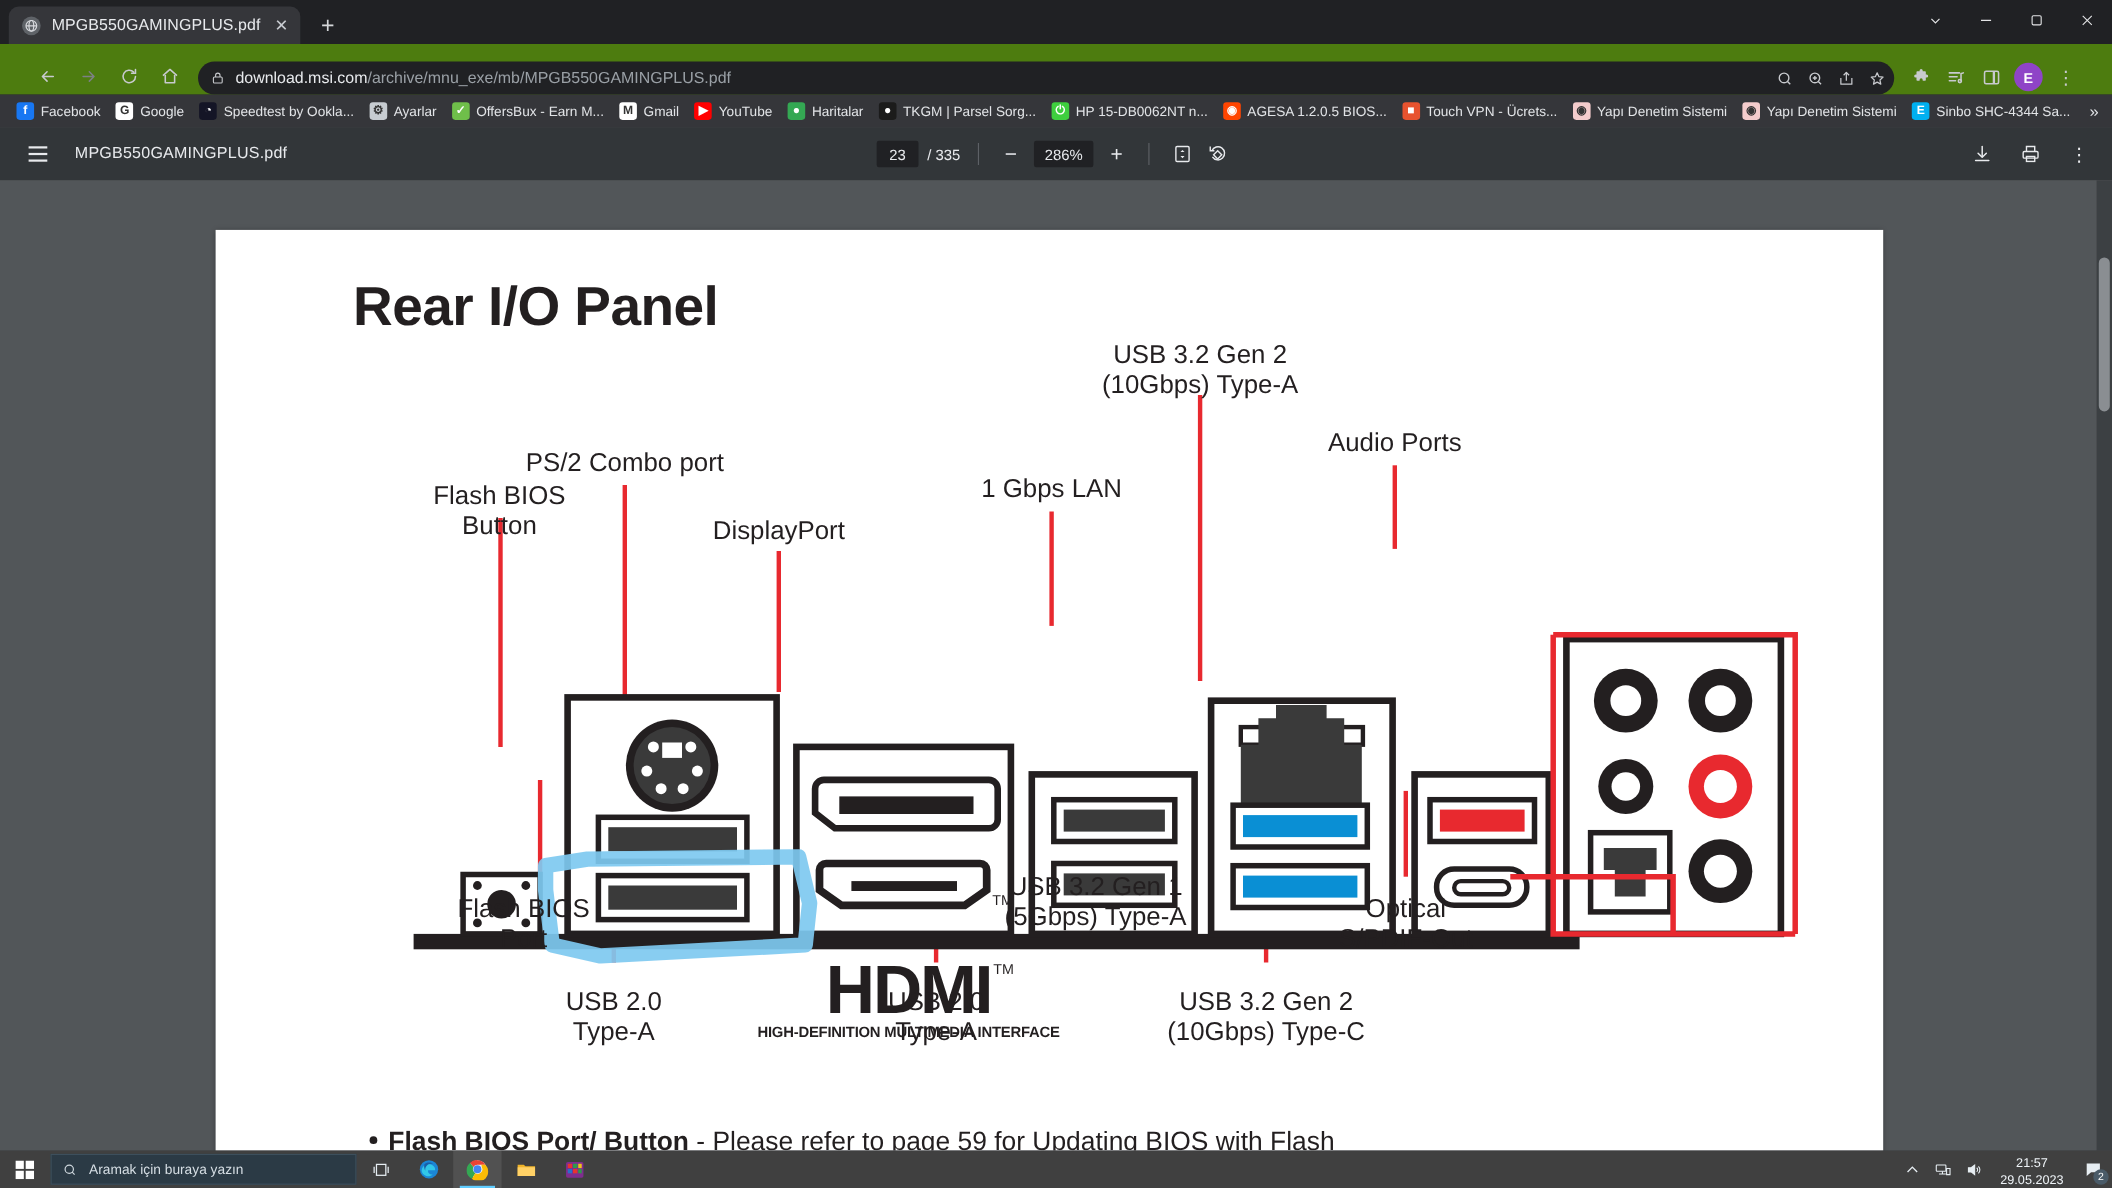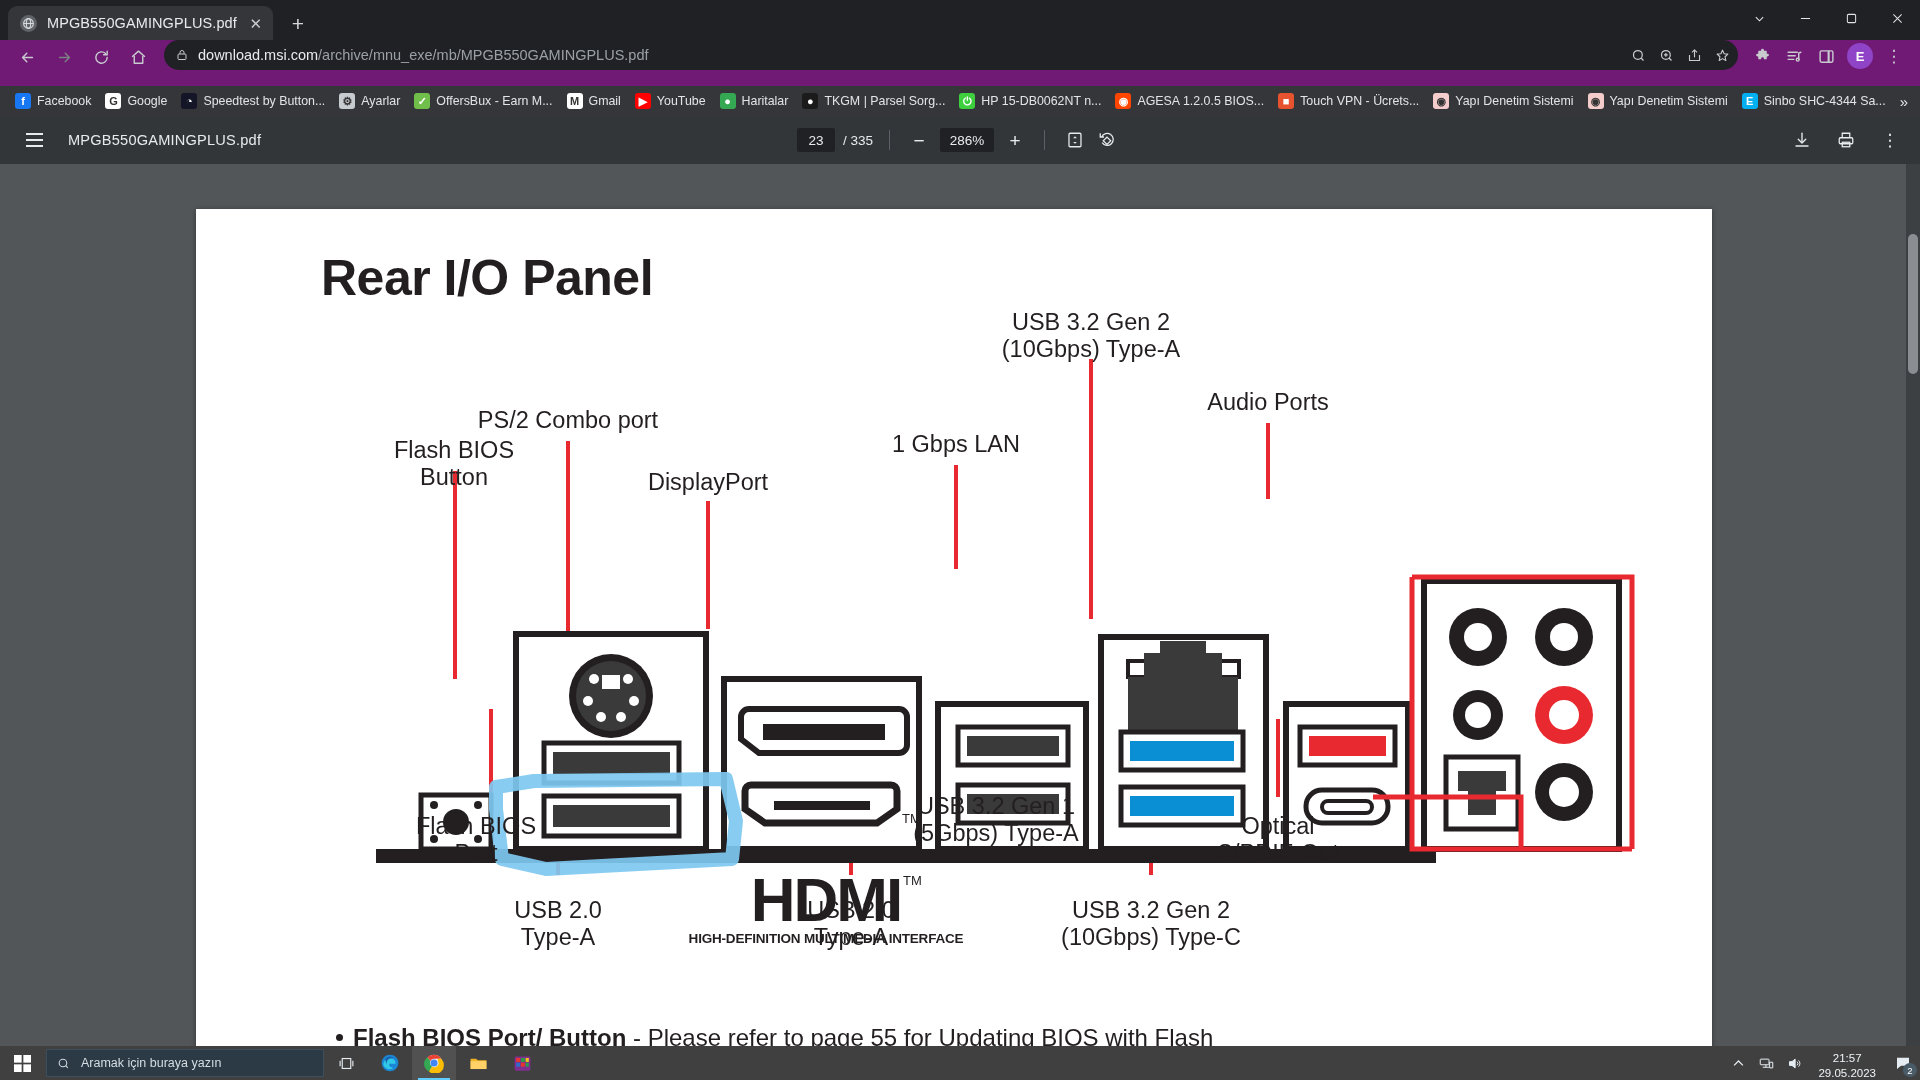--- a/index.html
+++ b/index.html
@@ -68,23 +68,23 @@
   .wbtn {
     width: 46px; height: 36px;
     display: flex; align-items: center; justify-content: center;
     color: #e3e4e6;
   }
   .wbtn svg { width: 11px; height: 11px; }
 
   
   #navbar {
     height: 46px;
-    background: #701a75;
-    display: flex; align-items: flex-start;
-    padding: 0 10px;
+    background: #4d7c0f;
+    display: flex; align-items: flex-end;
+    padding: 0 26px;
   }
   .navicon {
     width: 34px; height: 34px; flex: none;
     display: flex; align-items: center; justify-content: center;
     color: #c8cace; border-radius: 50%;
     margin-right: 3px;
   }
   .navicon svg { width: 17px; height: 17px; }
   .navicon.dim { color: #7d8084; }
   #omnibox {
@@ -428,21 +428,21 @@
       <div class="bm">
         <span class="bm-ico" style="background: rgb(24, 119, 242); color: rgb(255, 255, 255);">f</span>
         <span>Facebook</span>
       </div>
       <div class="bm">
         <span class="bm-ico" style="background: rgb(255, 255, 255); color: rgb(51, 51, 51);">G</span>
         <span>Google</span>
       </div>
       <div class="bm">
         <span class="bm-ico" style="background: rgb(20, 21, 38); color: rgb(255, 255, 255);">◔</span>
-        <span>Speedtest by Button...</span>
+        <span>Speedtest by Ookla...</span>
       </div>
       <div class="bm">
         <span class="bm-ico" style="background: rgb(199, 204, 209); color: rgb(51, 51, 51);">⚙</span>
         <span>Ayarlar</span>
       </div>
       <div class="bm">
         <span class="bm-ico" style="background: rgb(111, 191, 74); color: rgb(255, 255, 255);">✓</span>
         <span>OffersBux - Earn M...</span>
       </div>
       <div class="bm">
@@ -662,21 +662,21 @@
 Button</div><div class="dlabel" style="left: 372px; top: 198px;">PS/2 Combo port</div><div class="dlabel" style="left: 512px; top: 260px;">DisplayPort</div><div class="dlabel" style="left: 760px; top: 222px;">1 Gbps LAN</div><div class="dlabel" style="left: 895px; top: 100px;">USB 3.2 Gen 2
 (10Gbps) Type-A</div><div class="dlabel" style="left: 1072px; top: 180px;">Audio Ports</div><div class="dlabel" style="left: 280px; top: 604px;">Flash BIOS
 Port</div><div class="dlabel" style="left: 362px; top: 688px;">USB 2.0
 Type-A</div><div class="dlabel" style="left: 655px; top: 688px;">USB 2.0
 Type-A</div><div class="dlabel" style="left: 800px; top: 584px;">USB 3.2 Gen 1
 (5Gbps) Type-A</div><div class="dlabel" style="left: 955px; top: 688px;">USB 3.2 Gen 2
 (10Gbps) Type-C</div><div class="dlabel" style="left: 1082px; top: 604px;">Optical
 S/PDIF-Out</div></div>
 
         <div id="bullet">
-          <span class="dot"></span><b>Flash BIOS Port/ Button</b><span> - Please refer to page 55 for Updating BIOS with Flash</span>
+          <span class="dot"></span><b>Flash BIOS Port/ Button</b><span> - Please refer to page 59 for Updating BIOS with Flash</span>
         </div>
 
       </div>
     </div>
 
     <div id="scrollbar">
       <div id="scrollthumb"></div>
     </div>
   </div>
 </div>

